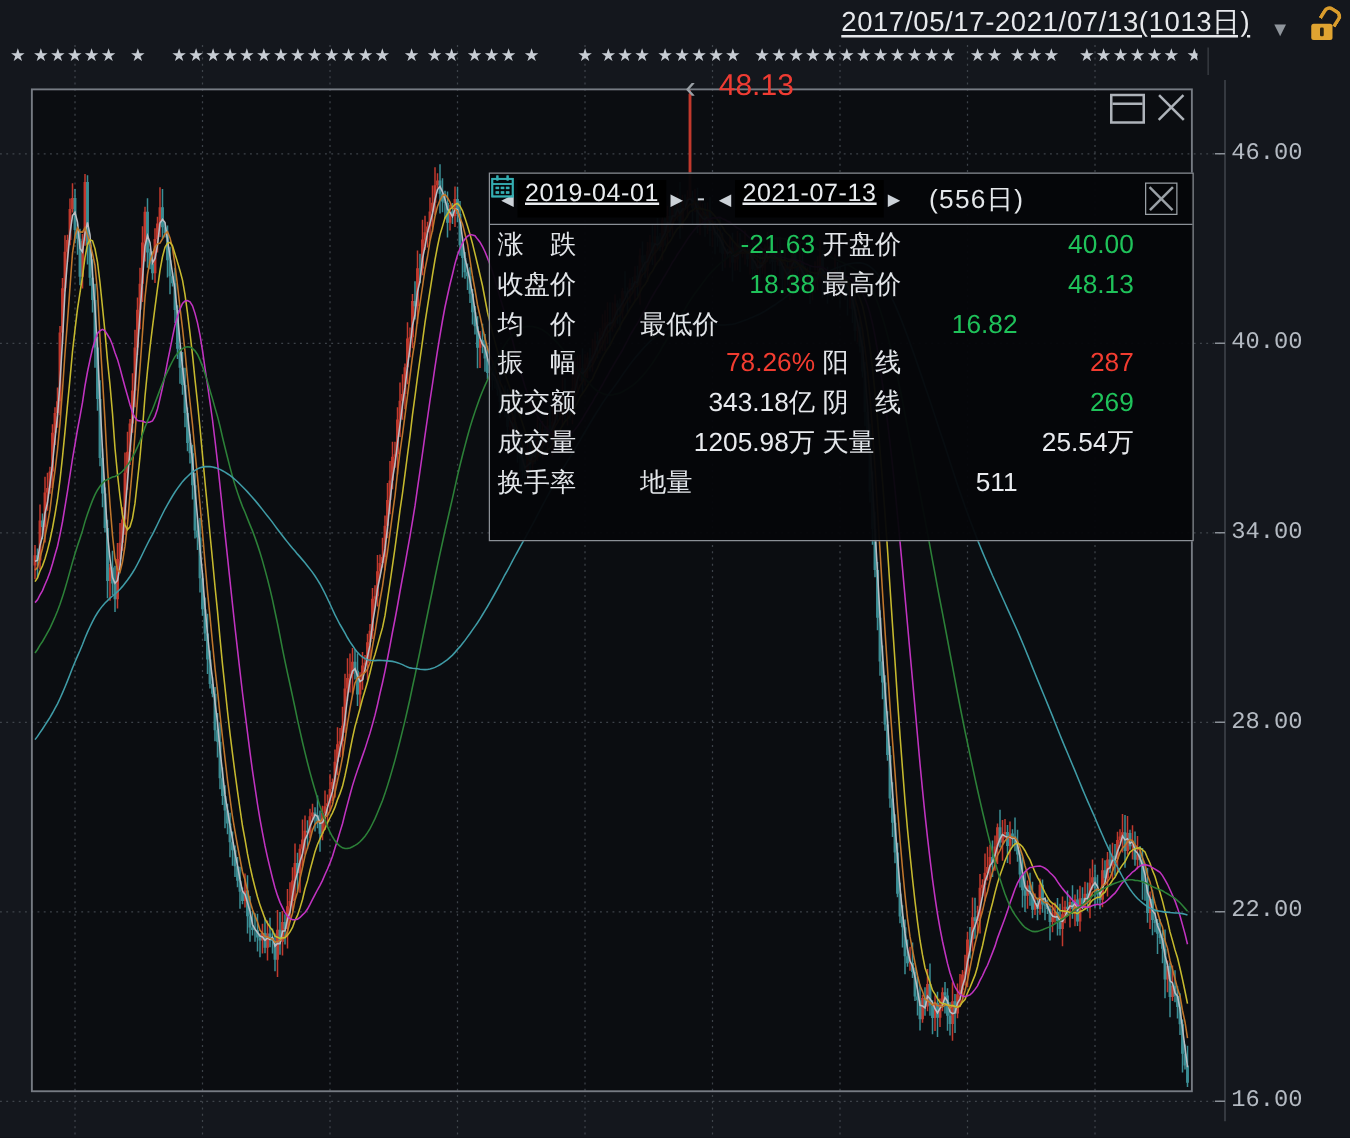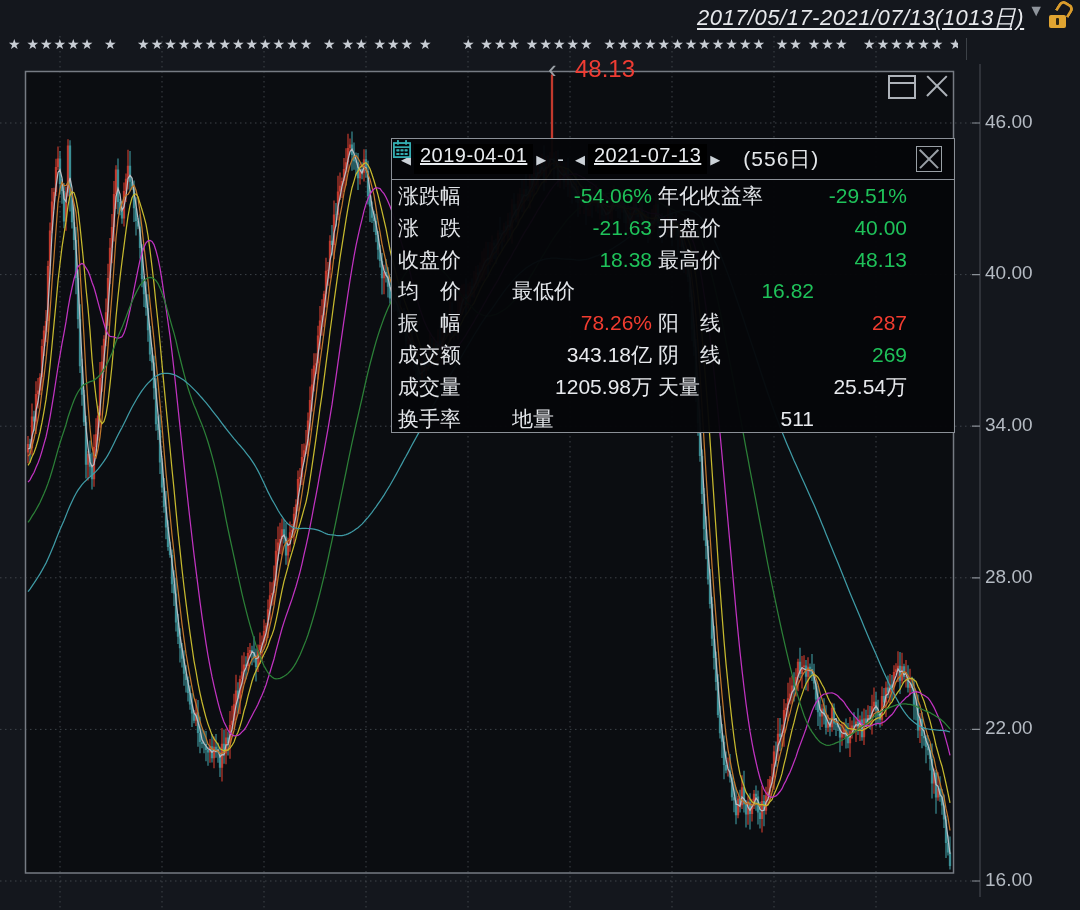--- a/index.html
+++ b/index.html
@@ -1,34 +1,34 @@
 <!DOCTYPE html>
 <html><head>
 <meta charset="utf-8">
 <style>
   html,body{margin:0;padding:0;background:#14171d;}
   #app{position:relative;width:1080px;height:910px;background:#14171d;overflow:hidden;
        font-family:"Liberation Sans",sans-serif;-webkit-font-smoothing:antialiased;}
   svg{position:absolute;left:0;top:0;}
 
   
-  .titlebar{position:absolute;top:3px;right:6px;display:flex;align-items:flex-start;gap:4px;z-index:30;font-style:italic;}
+  .titlebar{position:absolute;top:3px;right:6px;display:flex;align-items:flex-end;gap:16px;z-index:30;}
   .daterange{color:#e7e9ec;font-size:22px;text-decoration:underline;text-underline-offset:3px;letter-spacing:0.5px;}
   .dd-arrow{color:#8f959c;font-size:16px;line-height:1;}
   .lock{position:relative;width:26px;height:26px;}
   .lock .shackle{position:absolute;top:-1px;right:1px;width:10px;height:10px;border:3px solid #d99c2c;border-bottom:none;border-radius:6px 6px 0 0;transform:rotate(32deg);}
   .lock .body{position:absolute;left:1px;bottom:1px;width:17px;height:13px;background:#e0a431;border-radius:2px;}
   .lock .keyhole{position:absolute;left:8px;bottom:4px;width:3px;height:7px;background:#2a2414;border-radius:1px;}
 
   .star-strip{position:absolute;top:36px;left:8px;width:950px;height:22px;color:#c7ccd3;
               font-size:14px;letter-spacing:1px;white-space:pre;overflow:hidden;z-index:5;}
   .vdiv{position:absolute;width:1px;background:#3c4147;z-index:4;}
 
   
-  .ylabel{position:absolute;left:985px;color:#b4bac2;font-size:19px;z-index:6;}
+  .ylabel{position:absolute;left:985px;color:#b4bac2;font-size:19px;z-index:6;font-family:Liberation Mono, monospace;}
 
   
   .hi-arrow{position:absolute;left:548px;top:56px;color:#9aa0a6;font-size:26px;line-height:1;z-index:7;}
   .hi-value{position:absolute;left:575px;top:55px;color:#ef3c33;font-size:24px;z-index:7;}
 
   
   .winctrl{position:absolute;top:74px;left:888px;display:flex;align-items:center;gap:8px;z-index:8;}
   .view-icon{position:relative;width:28px;height:24px;border:2px solid #aeb3ba;box-sizing:border-box;}
   .view-icon::after{content:"";position:absolute;left:0;right:0;top:5px;height:2px;background:#aeb3ba;}
   .x-icon{position:relative;width:26px;height:26px;}
@@ -151,26 +151,20 @@
             <rect x="9.5" y="15.5" width="3" height="2" fill="#35aeb2"></rect>
             <rect x="14" y="15.5" width="3" height="2" fill="#35aeb2"></rect>
         </svg>
       </span>
       <span class="tri">▶</span>
       <span class="days">(556日)</span>
       <span class="panel-close"></span>
     </div>
     <div class="panel-body">
       <div class="prow">
-        <span class="lab">涨跌幅</span>
-        <span class="val" data-color="green">-54.06%</span>
-        <span class="lab lab2">年化收益率</span>
-        <span class="val" data-color="green">-29.51%</span>
-      </div>
-      <div class="prow">
         <span class="lab">涨　跌</span>
         <span class="val" data-color="green">-21.63</span>
         <span class="lab lab2">开盘价</span>
         <span class="val" data-color="green">40.00</span>
       </div>
       <div class="prow">
         <span class="lab">收盘价</span>
         <span class="val" data-color="green">18.38</span>
         <span class="lab lab2">最高价</span>
         <span class="val" data-color="green">48.13</span>

